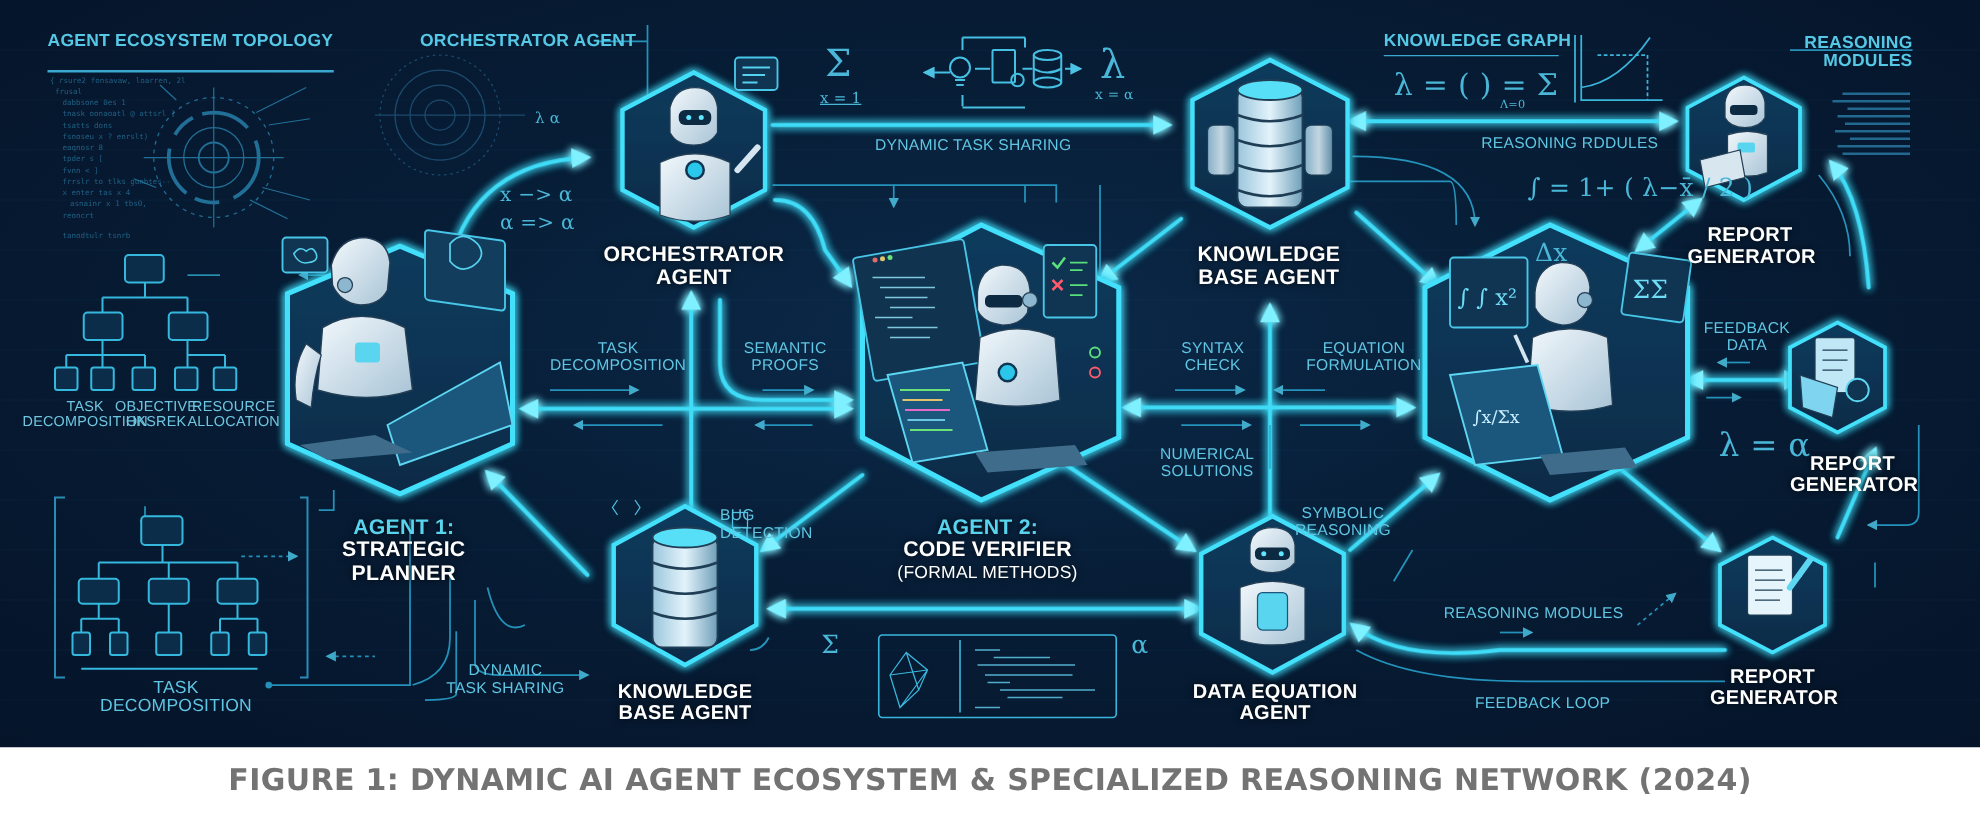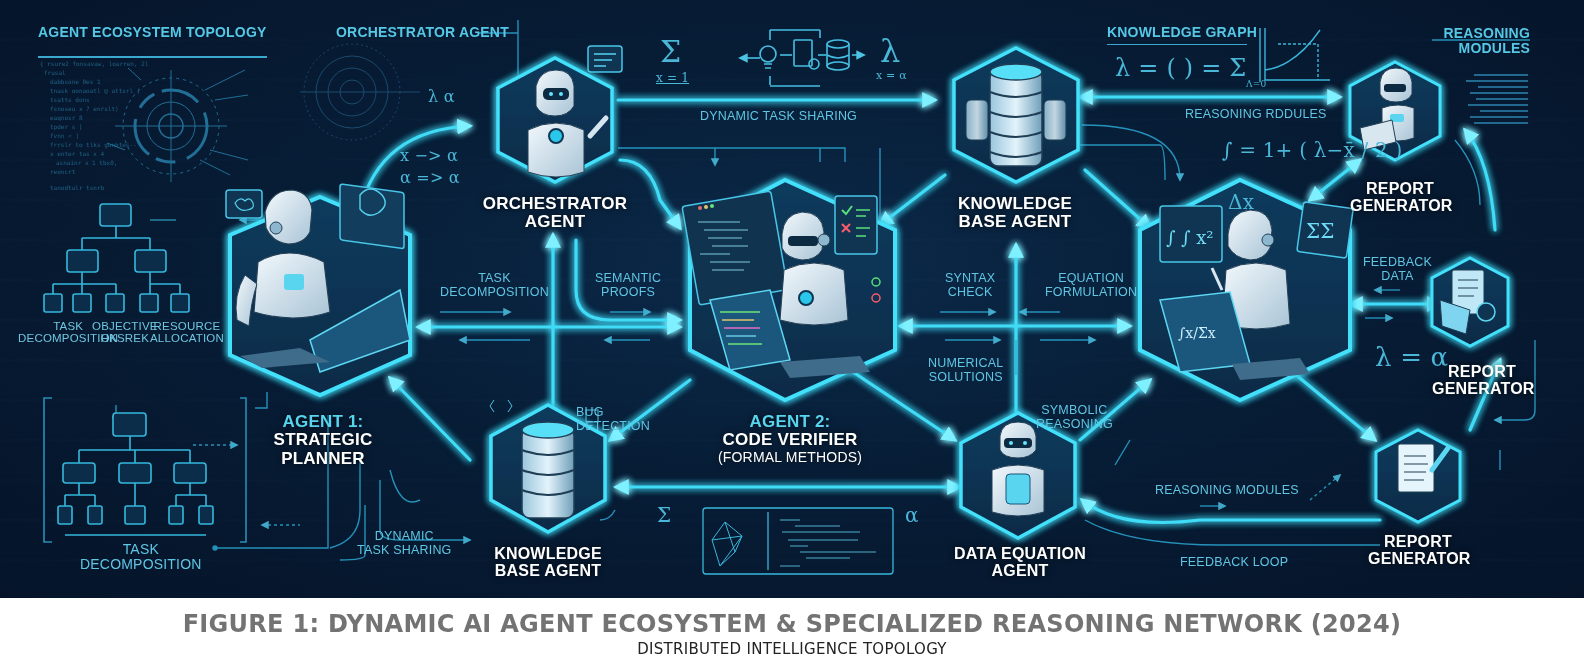--- a/index.html
+++ b/index.html
@@ -425,27 +425,27 @@
   <div class="lbl sec-title" style="left:1107px; top:25px; width:140px; border-bottom:1.5px solid #3aa8cf; padding-bottom:4px;">KNOWLEDGE GRAPH</div>
   <div class="lbl sec-title" style="left:1440px; top:26px; width:90px; text-align:right;">
     <span style="white-space:normal; display:block; width:90px;">REASONING MODULES</span>
   </div>
 
   <div class="lbl mono" style="left:660px; top:36px; font-size:30px;">Σ</div>
   <div class="lbl mono" style="left:656px; top:72px; font-size:12px;text-decoration:underline;">x = 1</div>
   <div class="lbl mono" style="left:880px; top:34px; font-size:32px;">λ</div>
   <div class="lbl mono" style="left:876px; top:70px; font-size:11px;">x = α</div>
   <div class="lbl mono" style="left:1115px; top:56px; font-size:24px;">λ = ( ) = Σ</div>
-  <div class="lbl mono" style="left:1246px; top:80px; font-size:9px;text-align:right;">Λ=0</div>
+  <div class="lbl mono" style="left:1200px; top:80px; font-size:9px;text-align:right;">Λ=0</div>
   <div class="lbl mono" style="left:1222px; top:140px; font-size:20px;">∫ = 1+ ( λ−x̄ / 2 )</div>
   <div class="lbl mono" style="left:400px; top:145px; font-size:16px; line-height:22px; text-align:left;">
     <span style="display:block">x −&gt; α</span>
     <span style="display:block">α =&gt; α</span>
   </div>
-  <div class="lbl mono" style="left:428px; top:88px; font-size:16px;text-align:right;">λ  α</div>
+  <div class="lbl mono" style="left:428px; top:88px; font-size:12px;text-align:right;">λ  α</div>
   <div class="lbl mono" style="left:1375px; top:343px; font-size:26px;">λ = α</div>
   <div class="lbl mono" style="left:1228px; top:192px; font-size:20px;">Δx</div>
   <div class="lbl mono" style="left:657px; top:505px; font-size:20px;">Σ</div>
   <div class="lbl mono" style="left:905px; top:505px; font-size:20px;">α</div>
 
   <div class="lbl small-lbl" style="left:18px; top:320px;">
     <span style="display:block">TASK</span>
     <span style="display:block">DECOMPOSITION</span>
   </div>
   <div class="lbl small-lbl" style="left:92px; top:320px;">
@@ -537,14 +537,13 @@
     <span style="display:block">TASK SHARING</span>
   </div>
   <div class="lbl edge-lbl" style="left:80px; top:542px; font-size:14px;">
     <span style="display:block">TASK</span>
     <span style="display:block">DECOMPOSITION</span>
   </div>
 </div>
 
 <div id="caption">
   <div id="caption-title">FIGURE 1: DYNAMIC AI AGENT ECOSYSTEM &amp; SPECIALIZED REASONING NETWORK (2024)</div>
-  <div id="caption-sub">DISTRIBUTED INTELLIGENCE TOPOLOGY</div>
 </div>
 
 </body></html>

